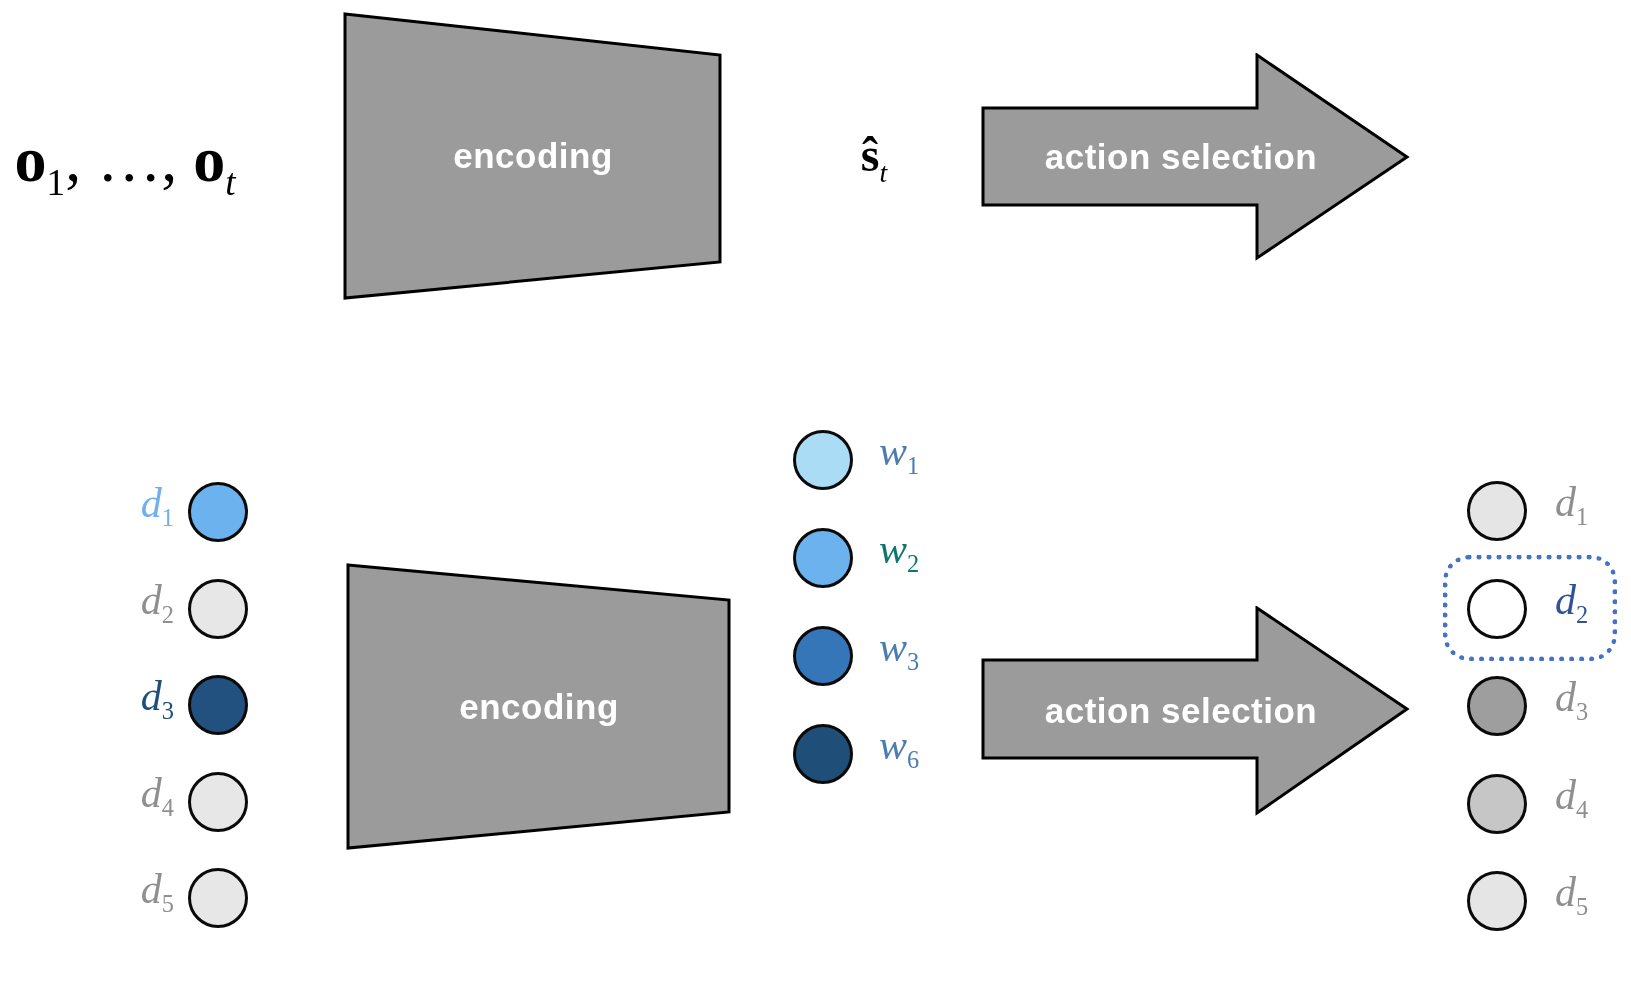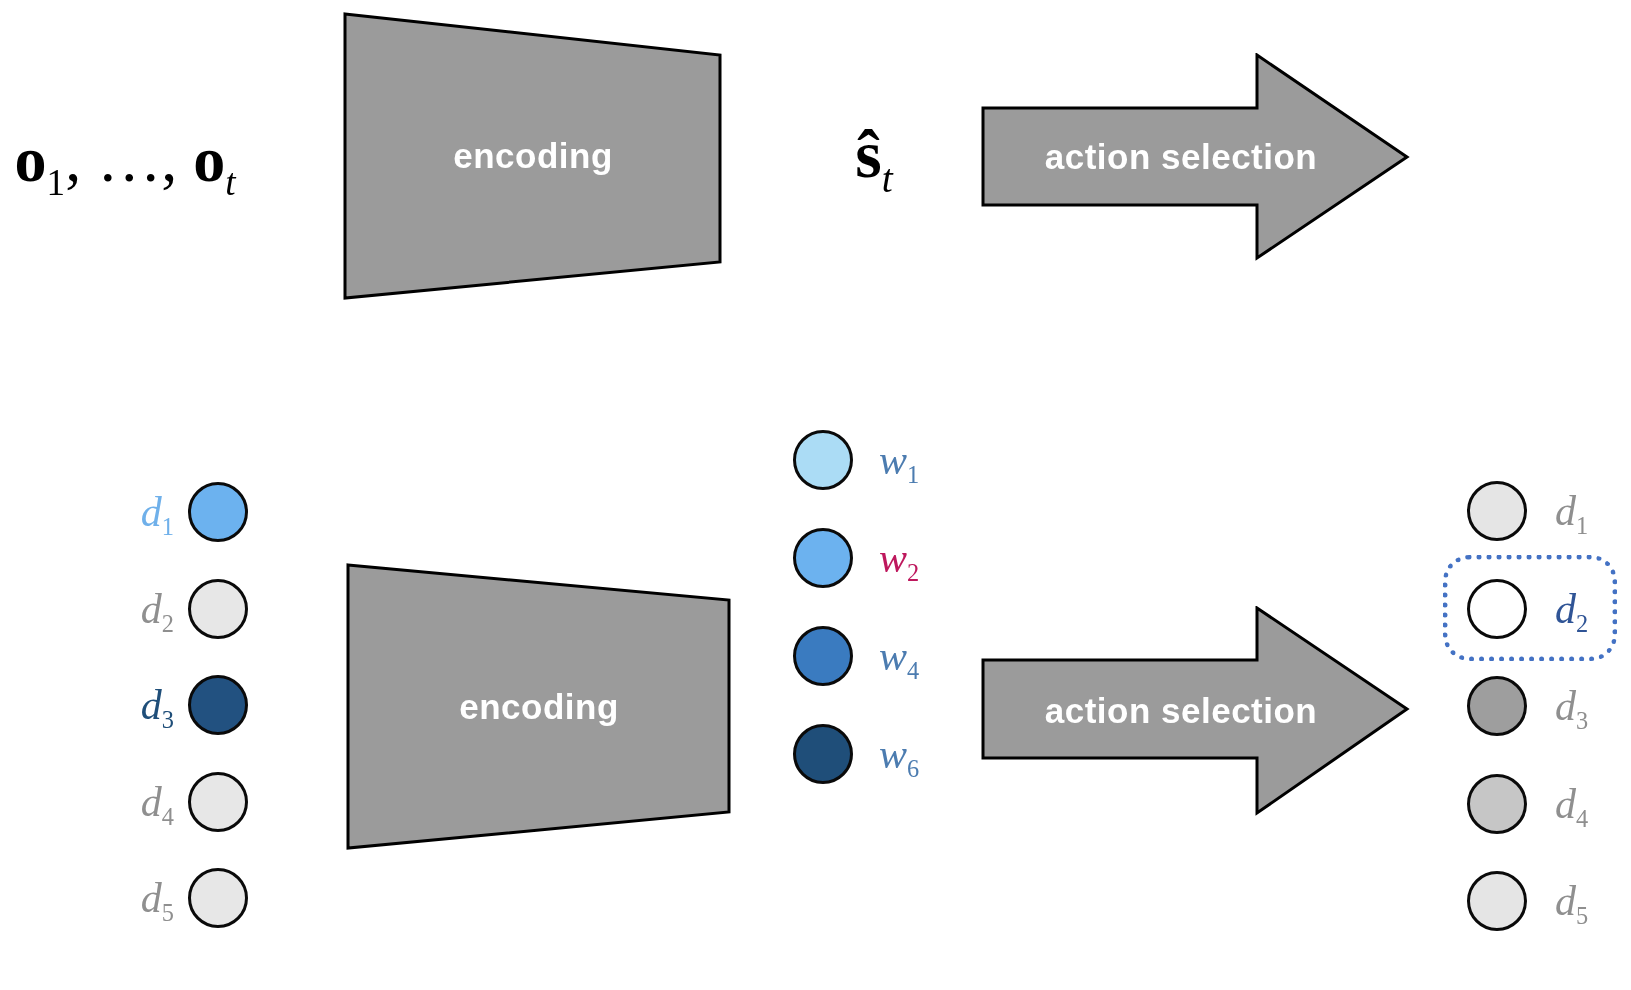--- a/index.html
+++ b/index.html
@@ -17,27 +17,27 @@
     font-weight:bold;font-size:35px;letter-spacing:0.5px;
     pointer-events:none;
     text-align:center;
   }
   .math{
     position:absolute;display:flex;align-items:center;justify-content:center;
     color:#000;white-space:nowrap;
   }
   .math .inner{white-space:nowrap;}
   .obs{font-size:64px;}
-  .state,.action{font-size:68px;}
+  .state,.action{font-size:48px;}
   .bold{font-weight:bold;}
   .sep{font-weight:normal;}
   sub{font-size:0.58em;line-height:0;}
   .it{font-style:italic;}
   .col{position:absolute;}
-  .nrow{display:flex;align-items:center;height:60px;}
+  .nrow{display:flex;align-items:flex-start;height:60px;}
   .col-left  .nrow{margin-bottom:36.5px;}
   .col-mid   .nrow{margin-bottom:38px;}
   .col-right .nrow{margin-bottom:37.5px;}
   .dot{
     width:54px;height:54px;border:3px solid #0a0a0a;border-radius:50%;
     box-sizing:content-box;flex:0 0 auto;
   }
   .mlab{font-size:42px;line-height:1;}
   .mlab .base{font-style:italic;}
   .col-left .mlab{width:58px;text-align:right;margin-right:14px;display:inline-block;}
@@ -100,25 +100,25 @@
   </svg>
   <div class="shapelabel" style="left: 346px; top: 563px; width: 386px; height: 288px; color: rgb(255, 255, 255);">encoding</div>
 
   <div class="col col-mid" style="left:793px;top:430px;">
     <div class="nrow">
       <span class="dot" style="background-color: rgb(171, 220, 245);"></span>
       <span class="mlab" style="color: rgb(76, 124, 176);"><span class="base">w</span><sub>1</sub></span>
     </div>
     <div class="nrow">
       <span class="dot" style="background-color: rgb(108, 178, 239);"></span>
-      <span class="mlab" style="color: #be185d;"><span class="base">w</span><sub>2</sub></span>
+      <span class="mlab" style="color: #0f766e;"><span class="base">w</span><sub>2</sub></span>
     </div>
     <div class="nrow">
-      <span class="dot" style="background-color: rgb(58, 123, 192);"></span>
-      <span class="mlab" style="color: rgb(76, 124, 176);"><span class="base">w</span><sub>4</sub></span>
+      <span class="dot" style="background-color: rgb(53, 118, 185);"></span>
+      <span class="mlab" style="color: rgb(76, 124, 176);"><span class="base">w</span><sub>3</sub></span>
     </div>
     <div class="nrow">
       <span class="dot" style="background-color: rgb(31, 78, 121);"></span>
       <span class="mlab" style="color: rgb(76, 124, 176);"><span class="base">w</span><sub>6</sub></span>
     </div>
   </div>
 
   <svg class="shape" style="left:981px;top:606px;" width="430" height="210" viewBox="0 0 430 210">
     <polygon points="2,54 276,54 276,2 426,103 276,207 276,152 2,152" fill="#9B9B9B"></polygon>
   </svg>

